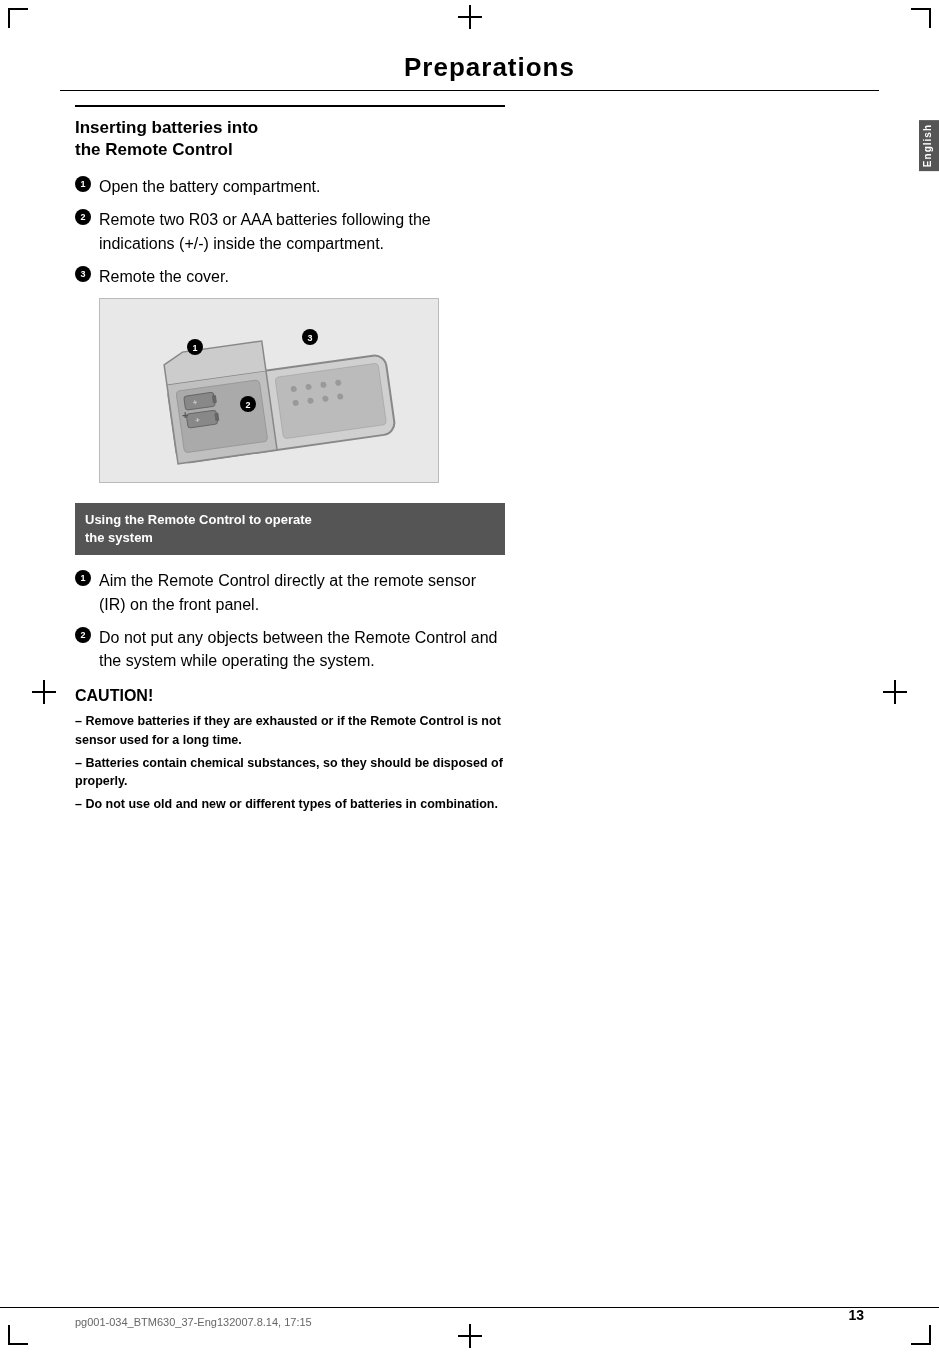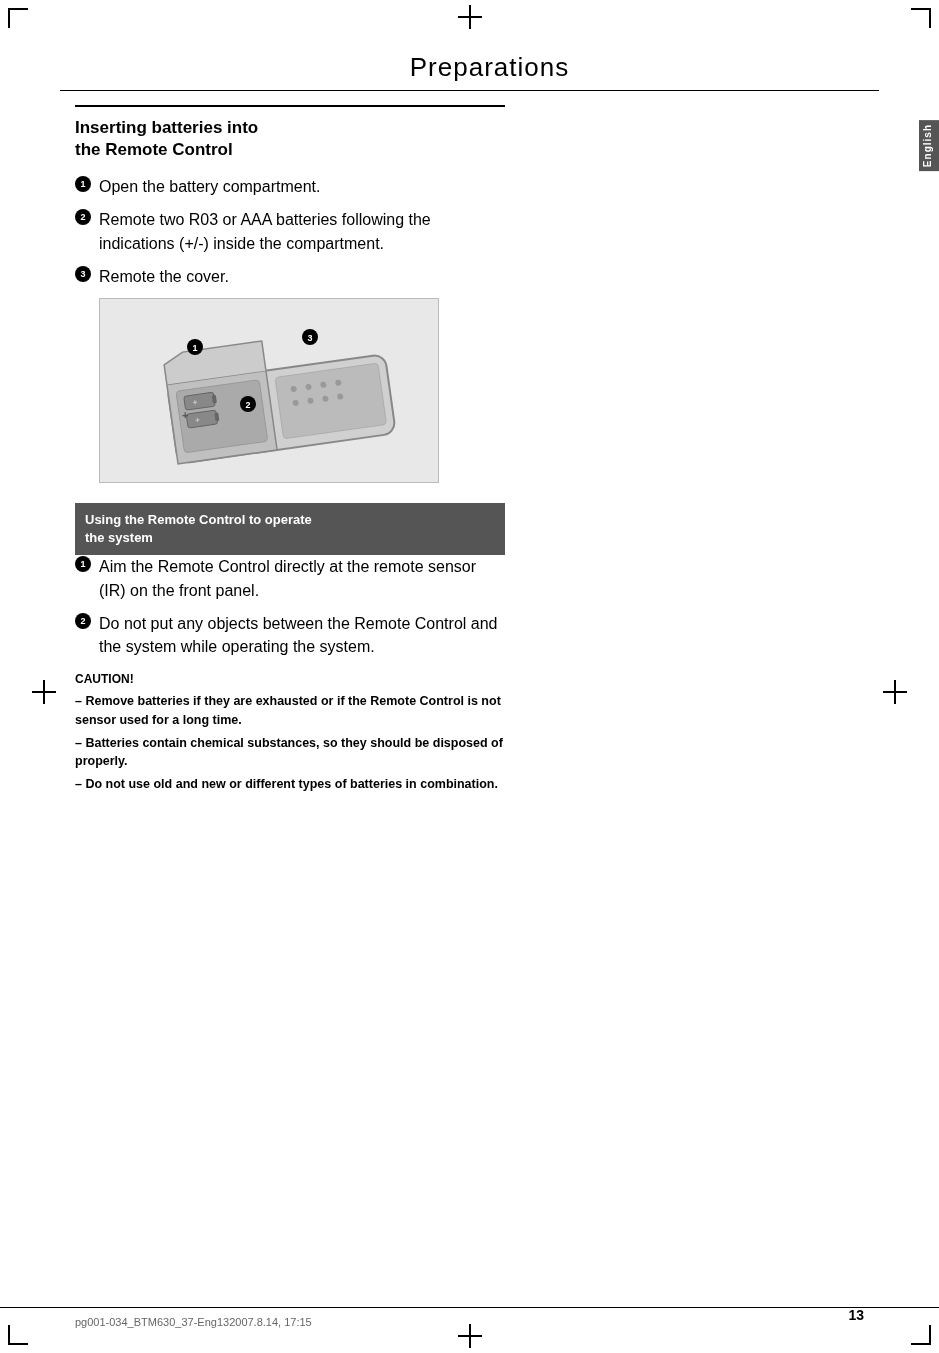--- a/index.html
+++ b/index.html
@@ -72,21 +72,21 @@
     .crosshair-bottom-center { bottom: 5px; left: 50%; transform: translateX(-50%); }
 
     
     .page-title {
       position: absolute;
       top: 52px;
       left: 0;
       right: 0;
       text-align: center;
       font-size: 26px;
-      font-weight: normal;
+      font-weight: bold;
       color: #000;
       letter-spacing: 1px;
       padding-left: 40px;
     }
 
     
     .title-underline {
       position: absolute;
       top: 90px;
       left: 60px;
@@ -169,32 +169,33 @@
       overflow: hidden;
     }
 
     
     .using-box {
       background: #555;
       color: #fff;
       font-size: 13px;
       font-weight: bold;
       padding: 8px 10px;
+      margin-bottom: 14px;
       line-height: 1.4;
     }
 
     .caution-section {
       margin-top: 12px;
       font-size: 12.5px;
       line-height: 1.5;
     }
 
     .caution-title {
       font-weight: bold;
-      font-size: 12px;
+      font-size: 16px;
     }
 
     .caution-line {
       font-weight: bold;
       font-size: 12.5px;
     }
 
     
     .footer {
       position: absolute;

